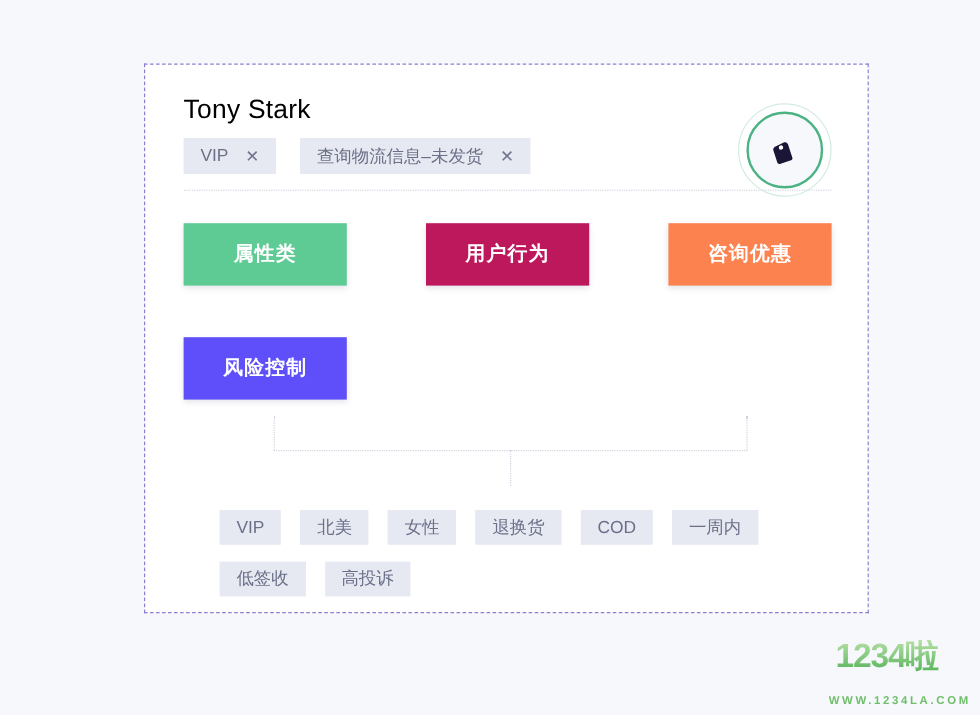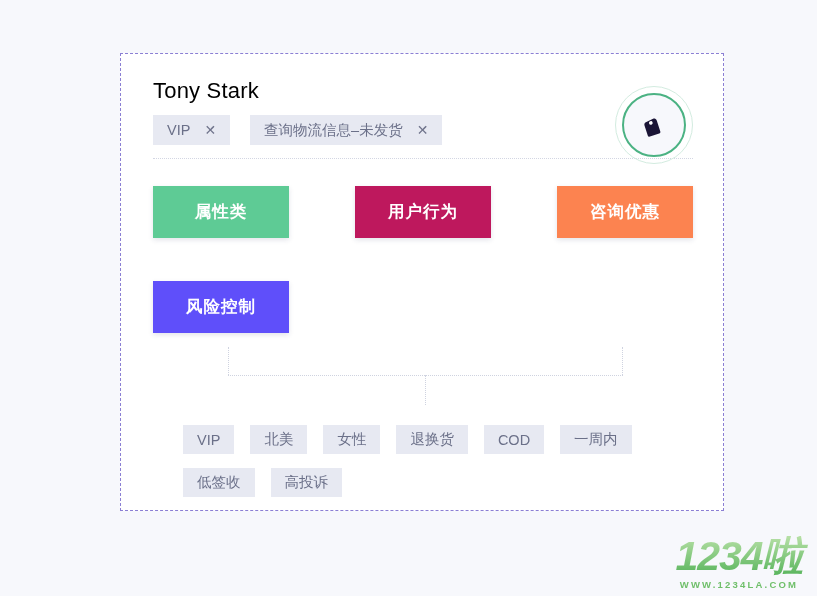--- a/index.html
+++ b/index.html
@@ -200,37 +200,37 @@
   
   #watermark {
     position: absolute;
     right: 8px;
     bottom: 6px;
     width: 140px;
     text-align: center;
     user-select: none;
   }
   #watermark-logo {
-    font-size: 41px;
+    font-size: 28px;
     font-weight: bold;
-    font-style: italic;
     letter-spacing: -1px;
     line-height: 1;
     color: #7cc576;
     background: linear-gradient(180deg, #b7e0a6 0%, #55b35a 100%);
     -webkit-background-clip: text;
     background-clip: text;
     -webkit-text-fill-color: transparent;
   }
   #watermark-url {
-    margin-top: 2px;
+    margin-top: 18px;
     font-size: 9.5px;
     font-weight: bold;
     letter-spacing: 2.2px;
     color: #6fbf6a;
+    text-align: right;
   }
 </style>
 </head>
 <body>
 
 <div id="profile-panel">
 
   <div id="panel-header">
 
     <div id="user-name">Tony Stark</div>

